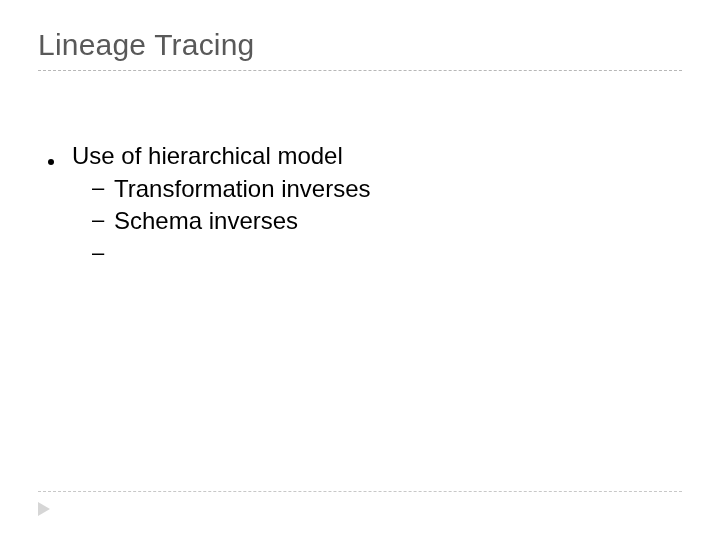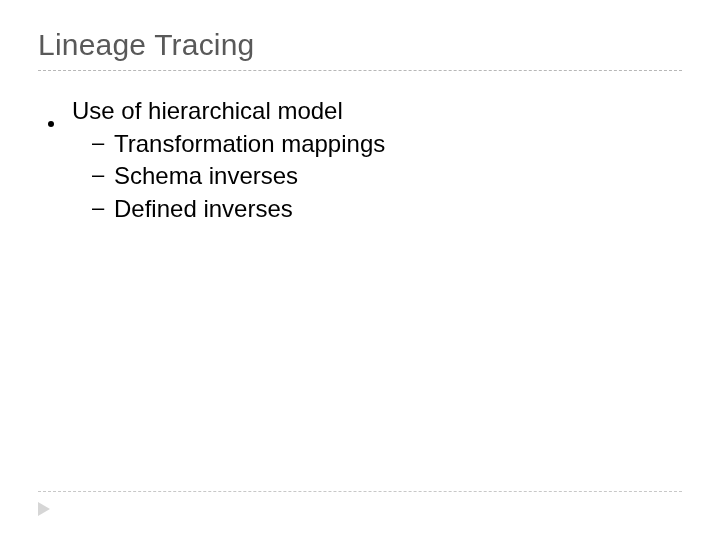--- a/index.html
+++ b/index.html
@@ -38,22 +38,23 @@
     position: absolute;
     left: 48px;
     top: 96px;
     width: 600px;
     color: #000000;
     font-size: 24px;
     line-height: 1.28;
   }
   .bullet1 {
     display: flex;
-    align-items: flex-end;
+    align-items: center;
     margin-bottom: 2px;
+    margin-top: 45px;
   }
   .bullet1 .dot {
     width: 6px;
     height: 6px;
     border-radius: 50%;
     background: #000;
     margin-top: 12px;
     margin-right: 18px;
     flex-shrink: 0;
   }
@@ -99,28 +100,27 @@
   <div class="title">Lineage Tracing</div>
   <div class="title-rule"></div>
 
   <div class="body">
     <div class="bullet1">
       <span class="dot"></span>
       <span>Use of hierarchical model</span>
     </div>
     <div class="bullet2">
       <span class="dash">–</span>
-      <span>Transformation mappings</span>
+      <span>Transformation inverses</span>
     </div>
     <div class="bullet2">
       <span class="dash">–</span>
       <span>Schema inverses</span>
     </div>
     <div class="bullet2">
       <span class="dash">–</span>
-      <span>Defined inverses</span>
     </div>
   </div>
 
   <div class="bottom-rule"></div>
   <div class="corner-arrow"></div>
 
 </div>
 
 </body></html>

